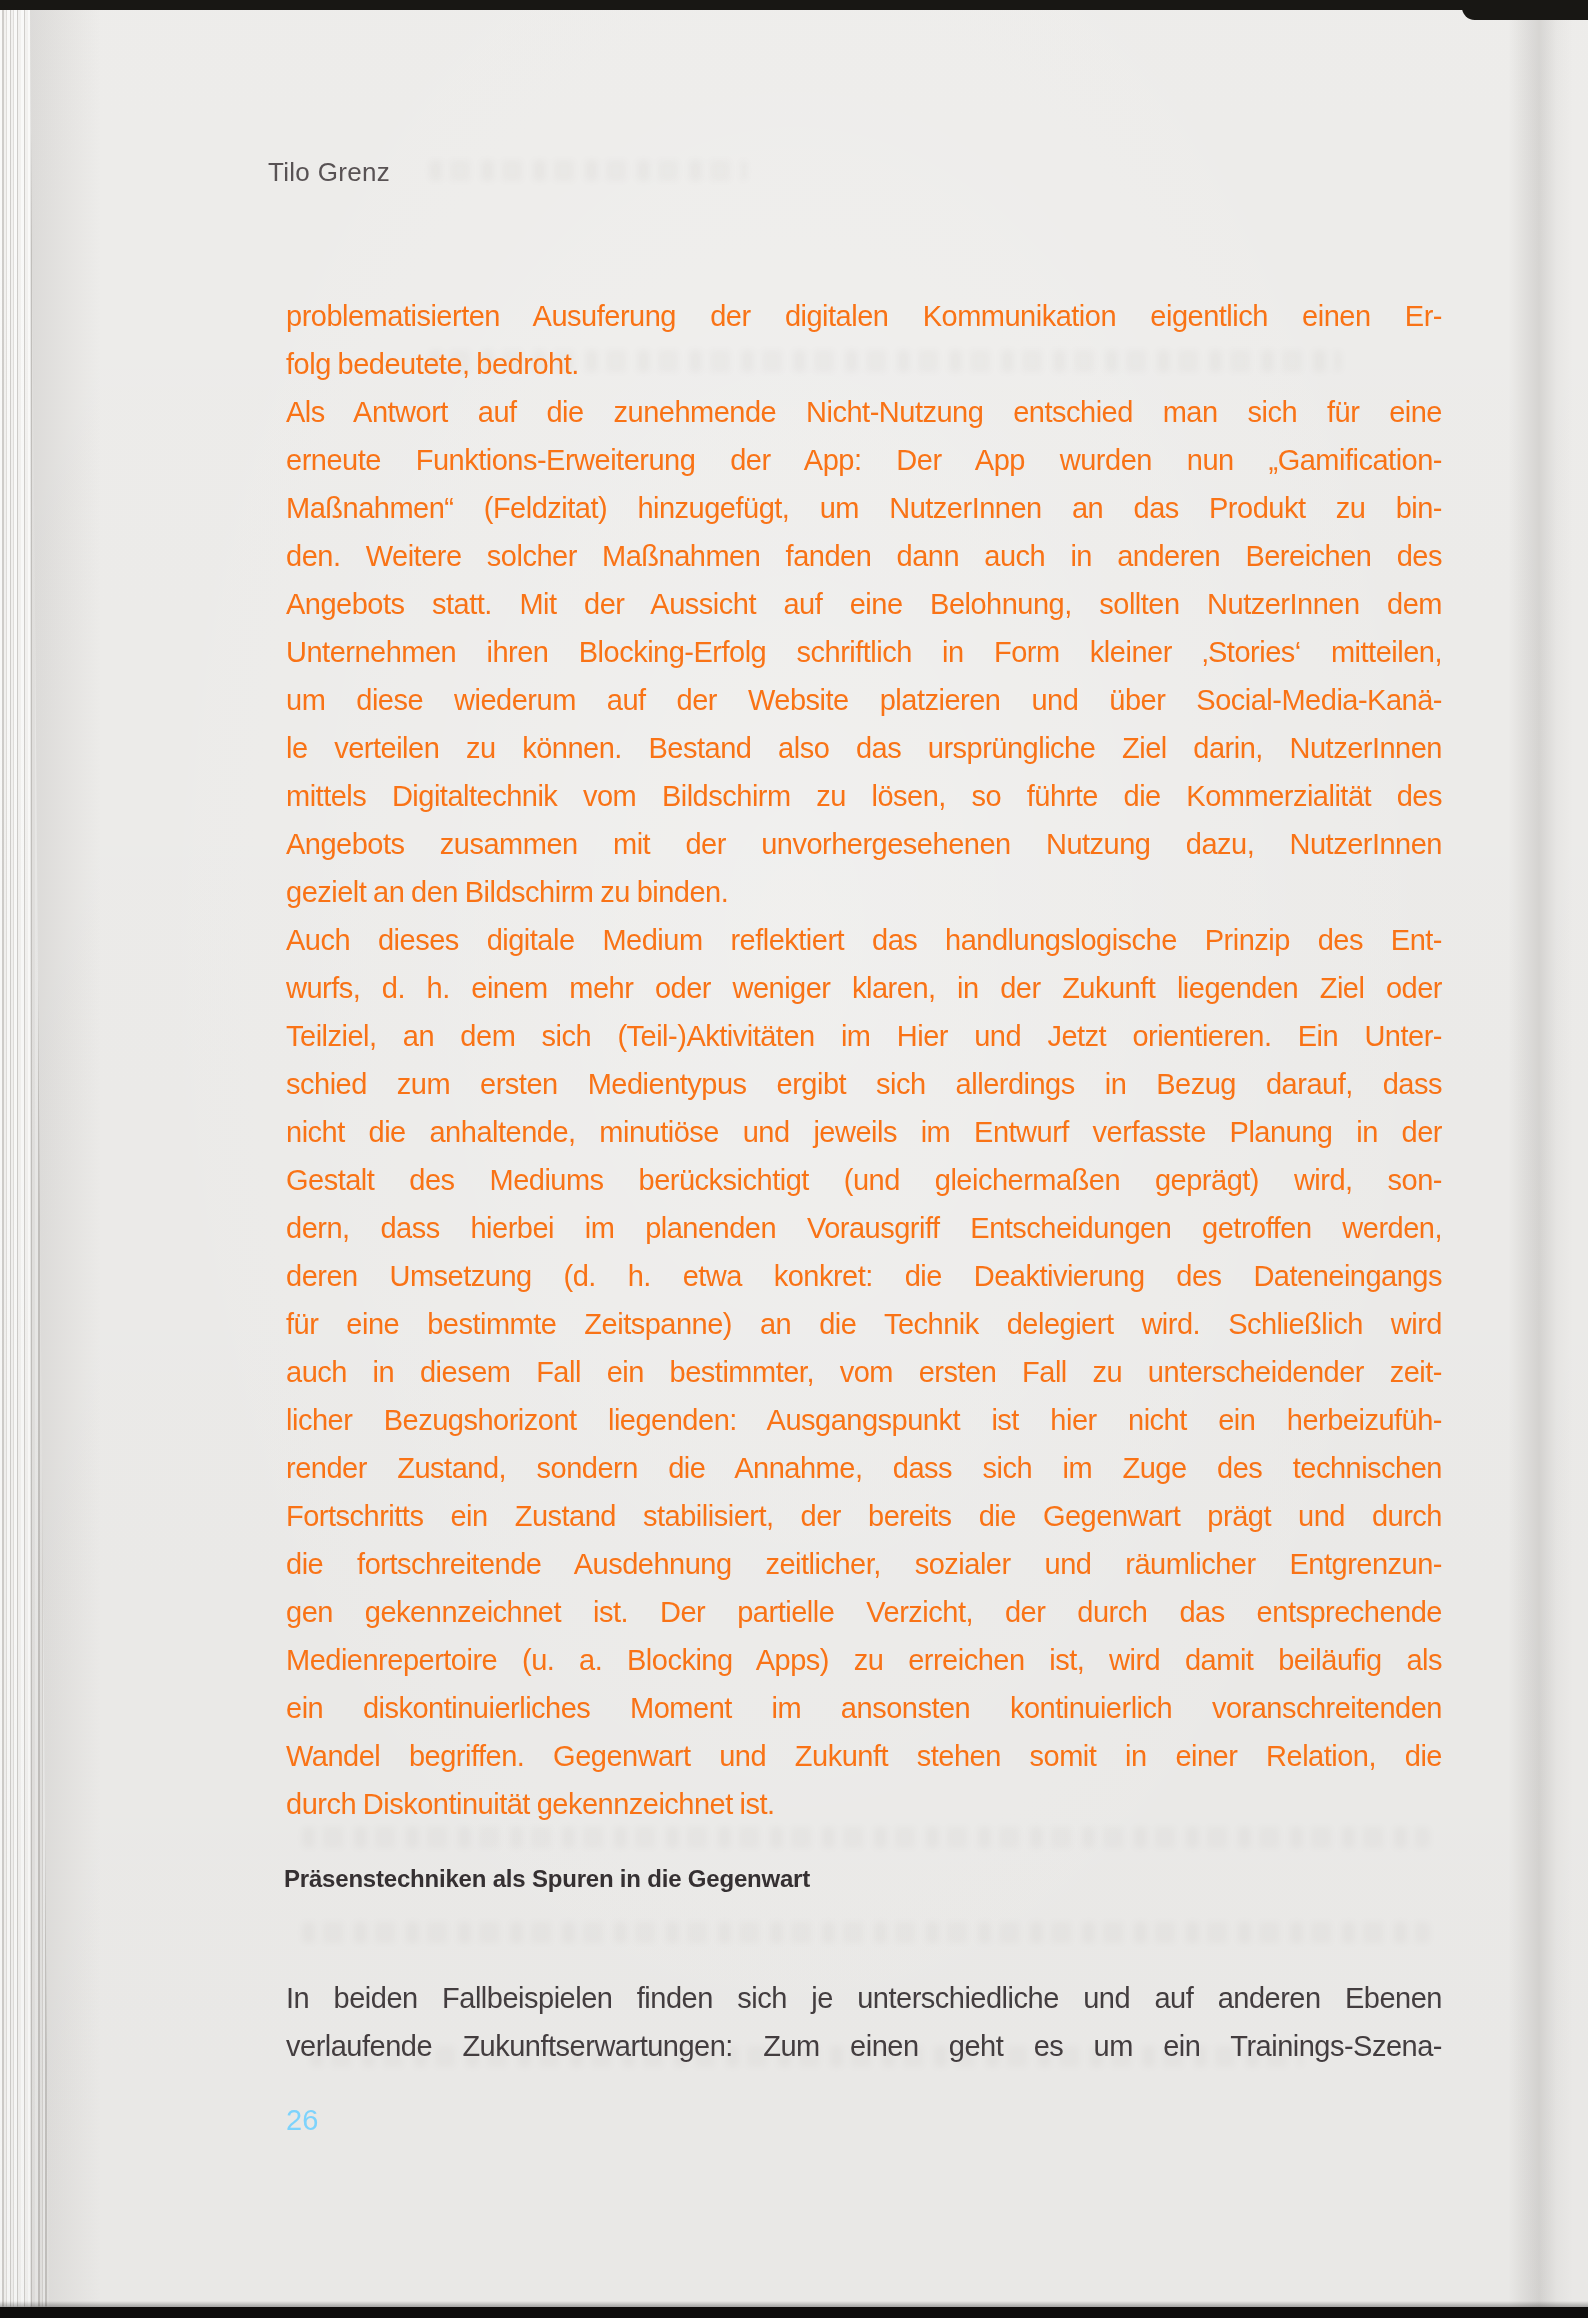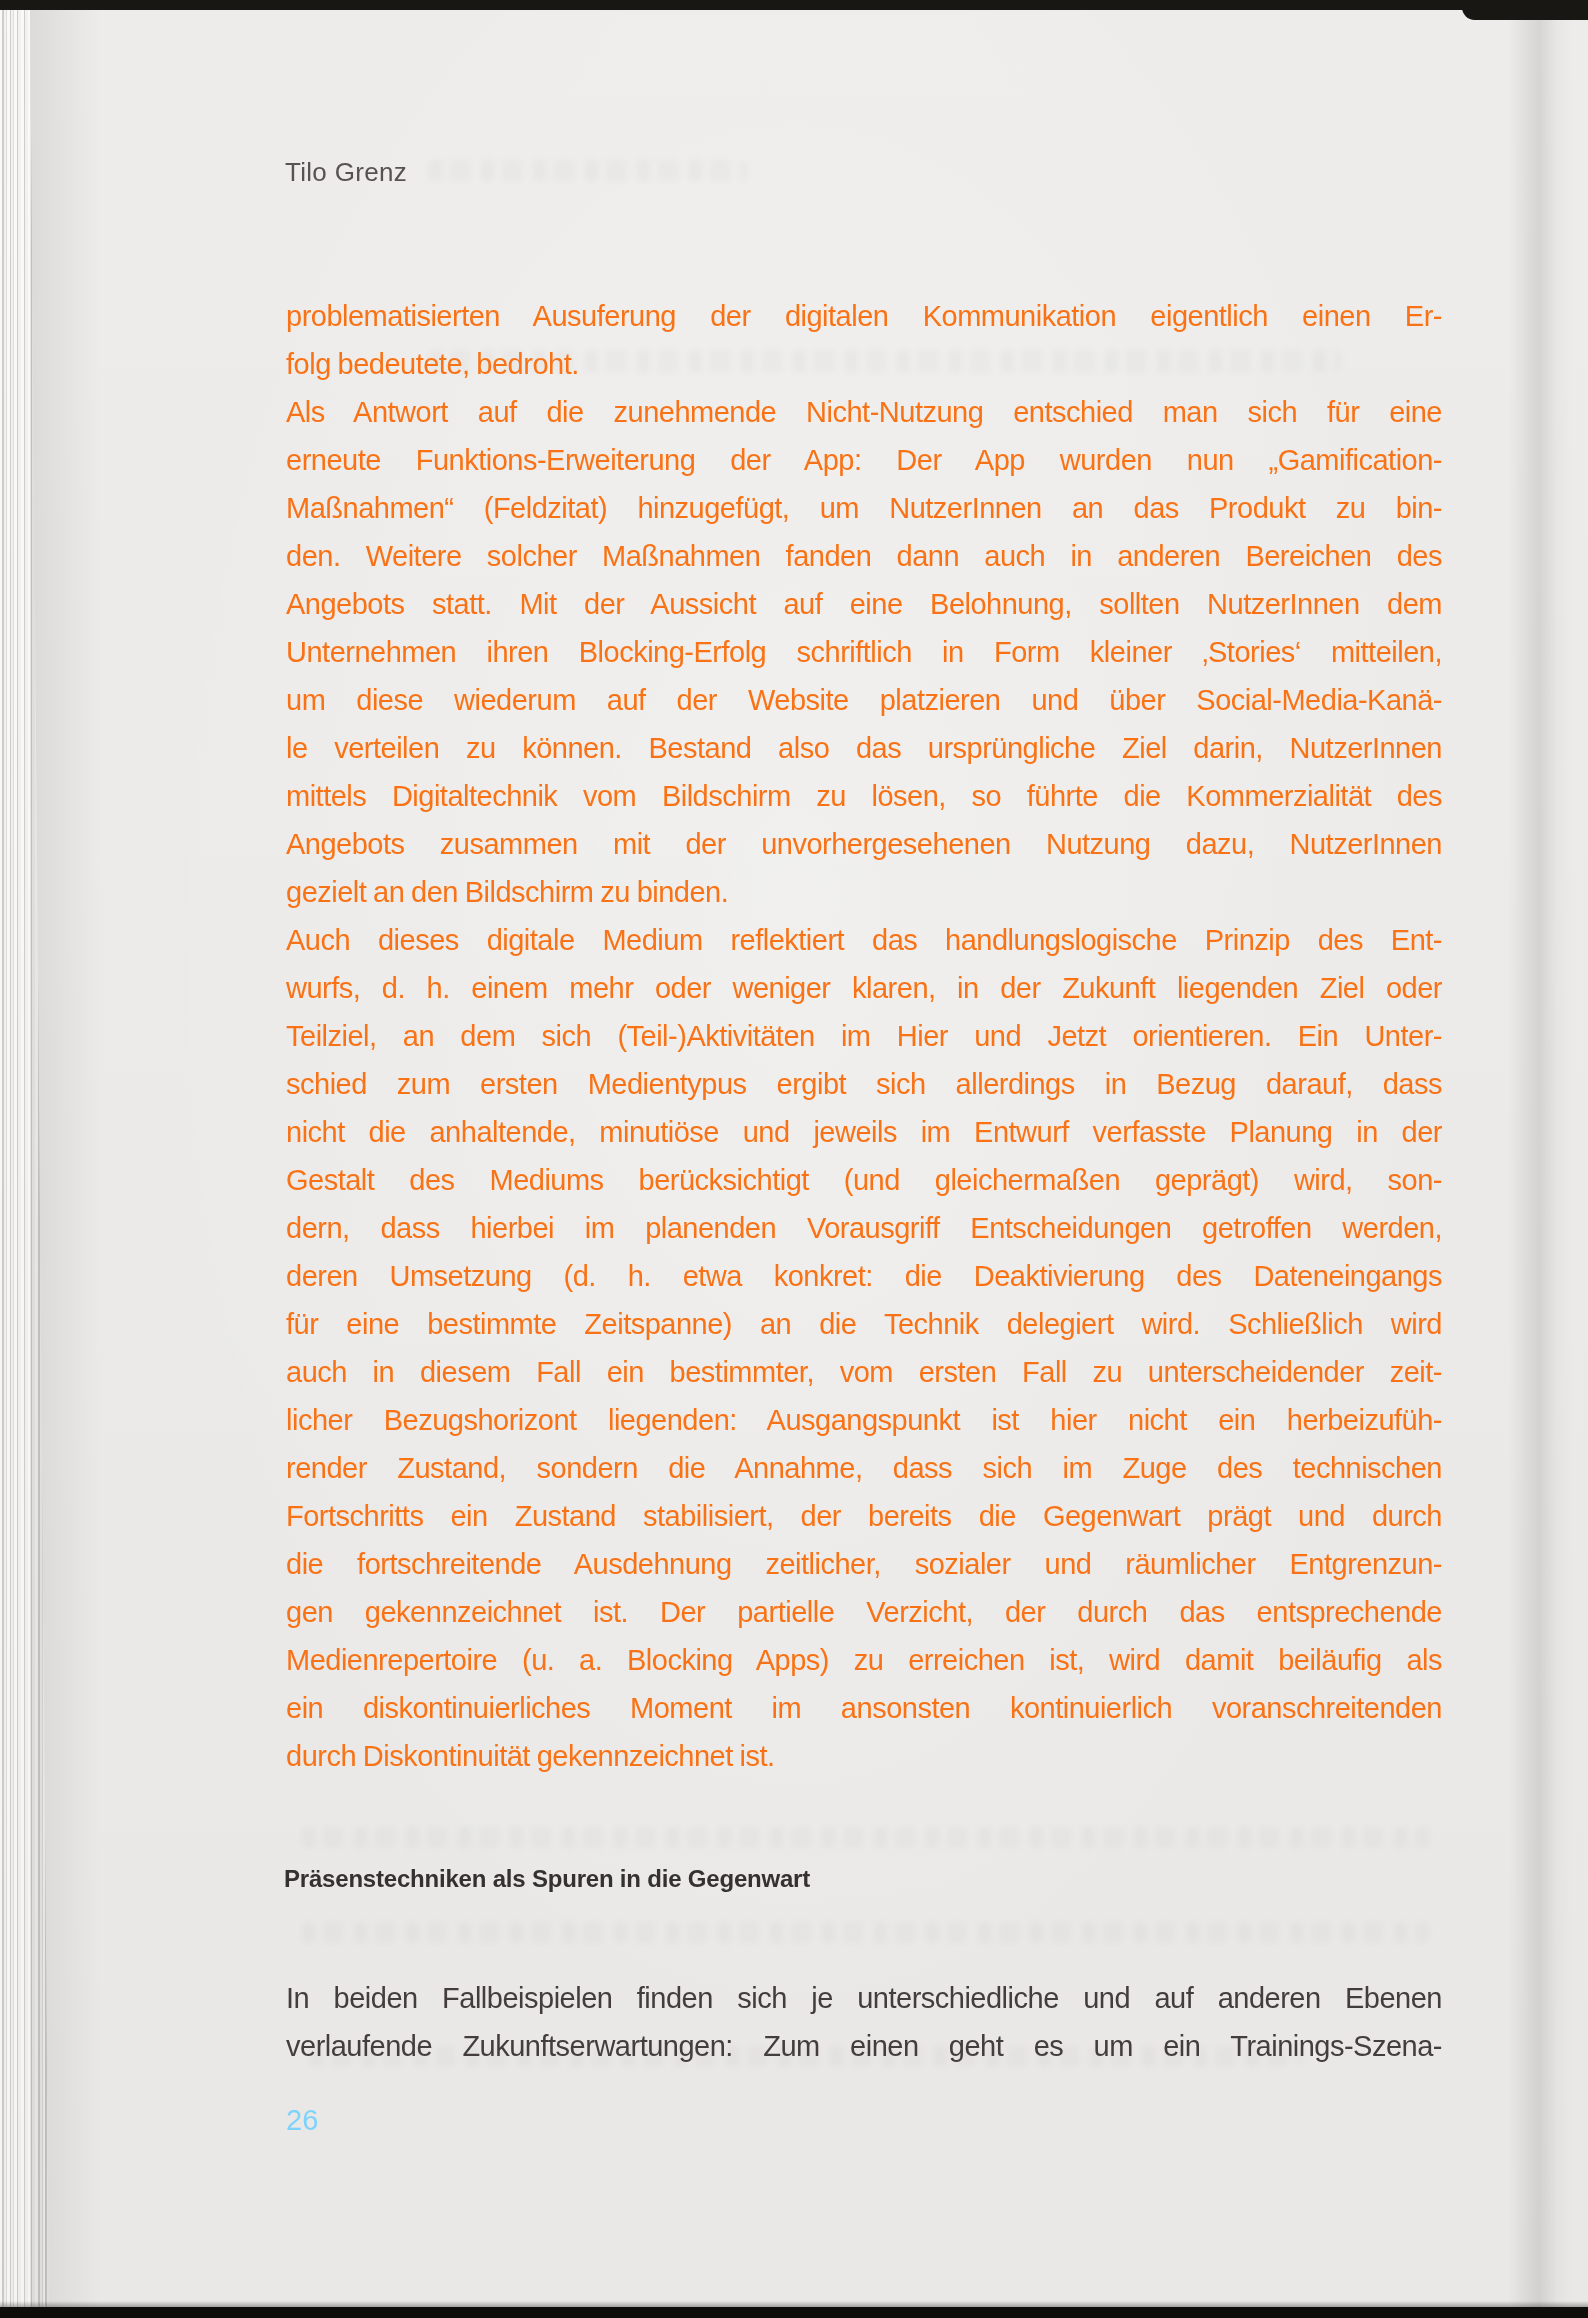--- a/index.html
+++ b/index.html
@@ -43,21 +43,21 @@
     border-radius:0 0 0 12.7px;
   }
   .scan-bottom {
     position:absolute; left:0; bottom:0; width:1589px; height:12px; background:#0e0d0c;
   }
   .scan-bottom-shadow {
     position:absolute; left:0; bottom:12px; width:1589px; height:5.6px;
     background:linear-gradient(0deg, rgba(0,0,0,0.30), rgba(0,0,0,0));
   }
   .running-header {
-    position:absolute; left:285px; top:156px; width:1156px;
+    position:absolute; left:268px; top:156px; width:1156px;
     font-size:26px; line-height:32px; color:#585254; letter-spacing:0.3px;
   }
   .body-col {
     position:absolute; left:286px; top:292px; width:1156px;
     font-size:29px; line-height:48px; color:#f97316;
     letter-spacing:-0.5px; word-spacing:-0.8px;
     text-align:justify;
   }
   .bl { text-align-last:justify; height:48px; }
   .bl.pl { text-align-last:left; }
@@ -128,20 +128,21 @@
     <div class="bl">deren Umsetzung (d. h. etwa konkret: die Deaktivierung des Dateneingangs</div>
     <div class="bl">für eine bestimmte Zeitspanne) an die Technik delegiert wird. Schließlich wird</div>
     <div class="bl">auch in diesem Fall ein bestimmter, vom ersten Fall zu unterscheidender zeit-</div>
     <div class="bl">licher Bezugshorizont liegenden: Ausgangspunkt ist hier nicht ein herbeizufüh-</div>
     <div class="bl">render Zustand, sondern die Annahme, dass sich im Zuge des technischen</div>
     <div class="bl">Fortschritts ein Zustand stabilisiert, der bereits die Gegenwart prägt und durch</div>
     <div class="bl">die fortschreitende Ausdehnung zeitlicher, sozialer und räumlicher Entgrenzun-</div>
     <div class="bl">gen gekennzeichnet ist. Der partielle Verzicht, der durch das entsprechende</div>
     <div class="bl">Medienrepertoire (u. a. Blocking Apps) zu erreichen ist, wird damit beiläufig als</div>
     <div class="bl">ein diskontinuierliches Moment im ansonsten kontinuierlich voranschreitenden</div>
+    <div class="bl">Wandel begriffen. Gegenwart und Zukunft stehen somit in einer Relation, die</div>
     <div class="bl pl">durch Diskontinuität gekennzeichnet ist.</div>
   </div>
 
   <div class="section-heading">Präsenstechniken als Spuren in die Gegenwart</div>
 
   <div class="closing-col">
     <div class="bl">In beiden Fallbeispielen finden sich je unterschiedliche und auf anderen Ebenen</div>
     <div class="bl">verlaufende Zukunftserwartungen: Zum einen geht es um ein Trainings-Szena-</div>
   </div>
 

